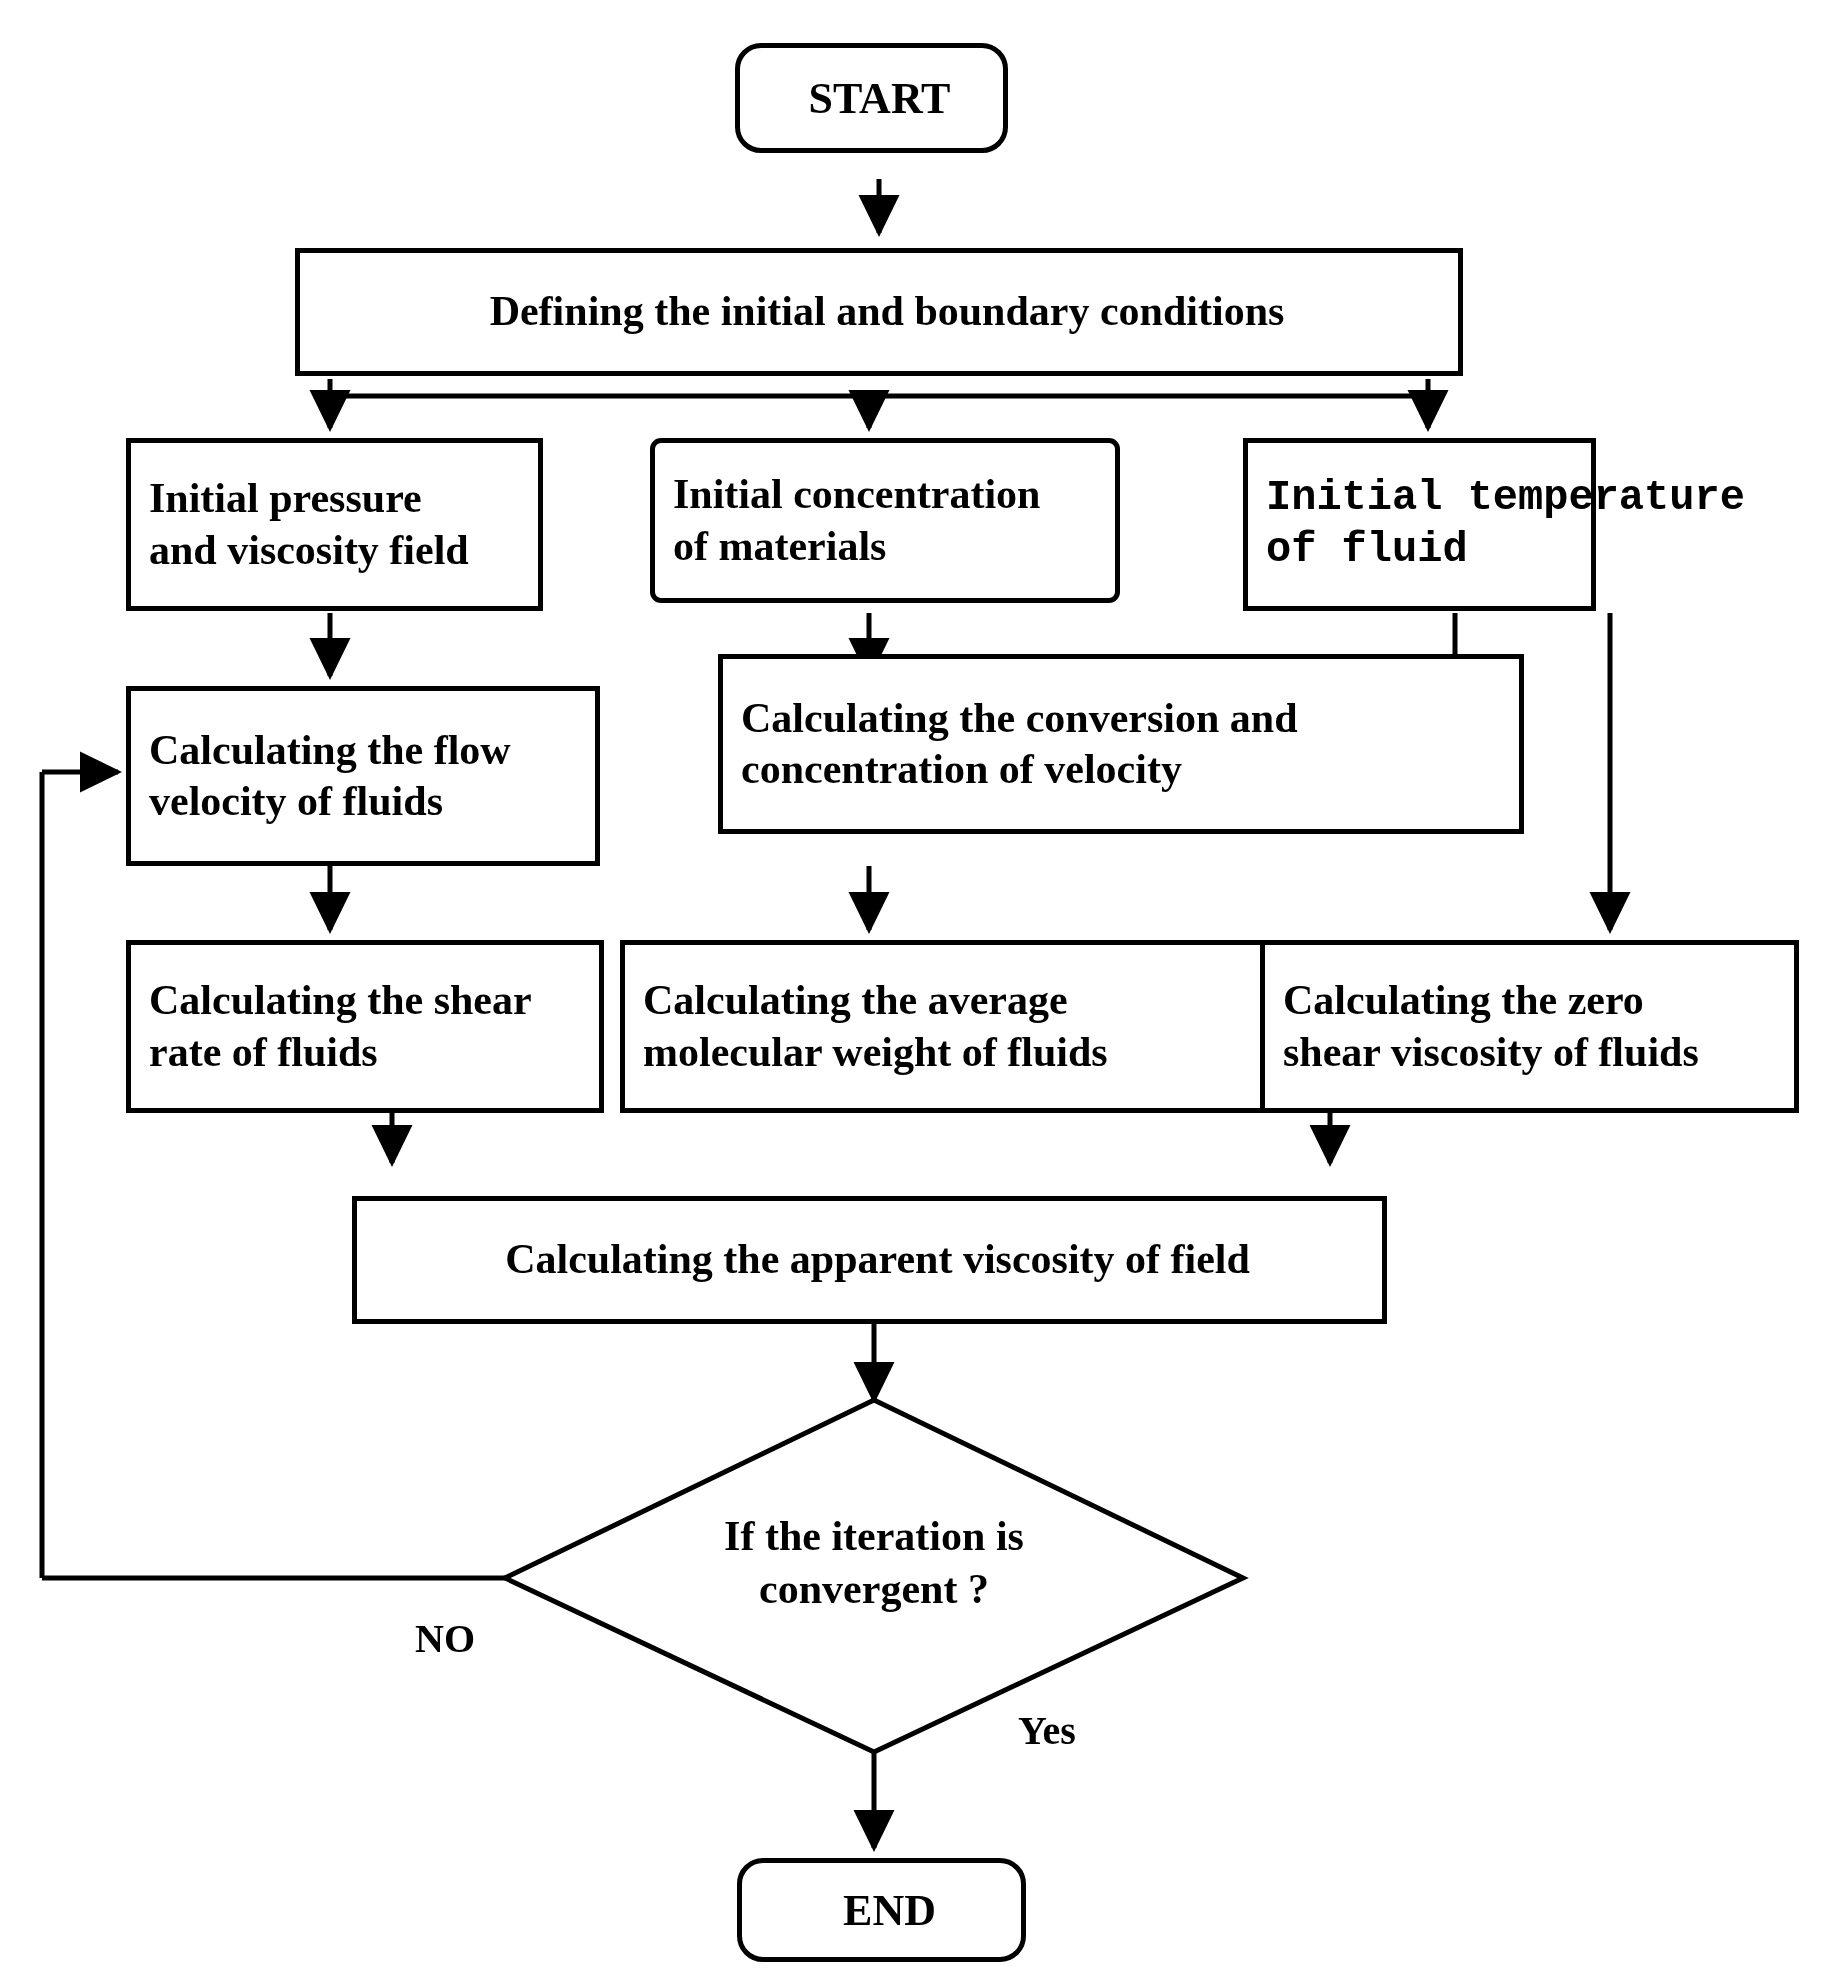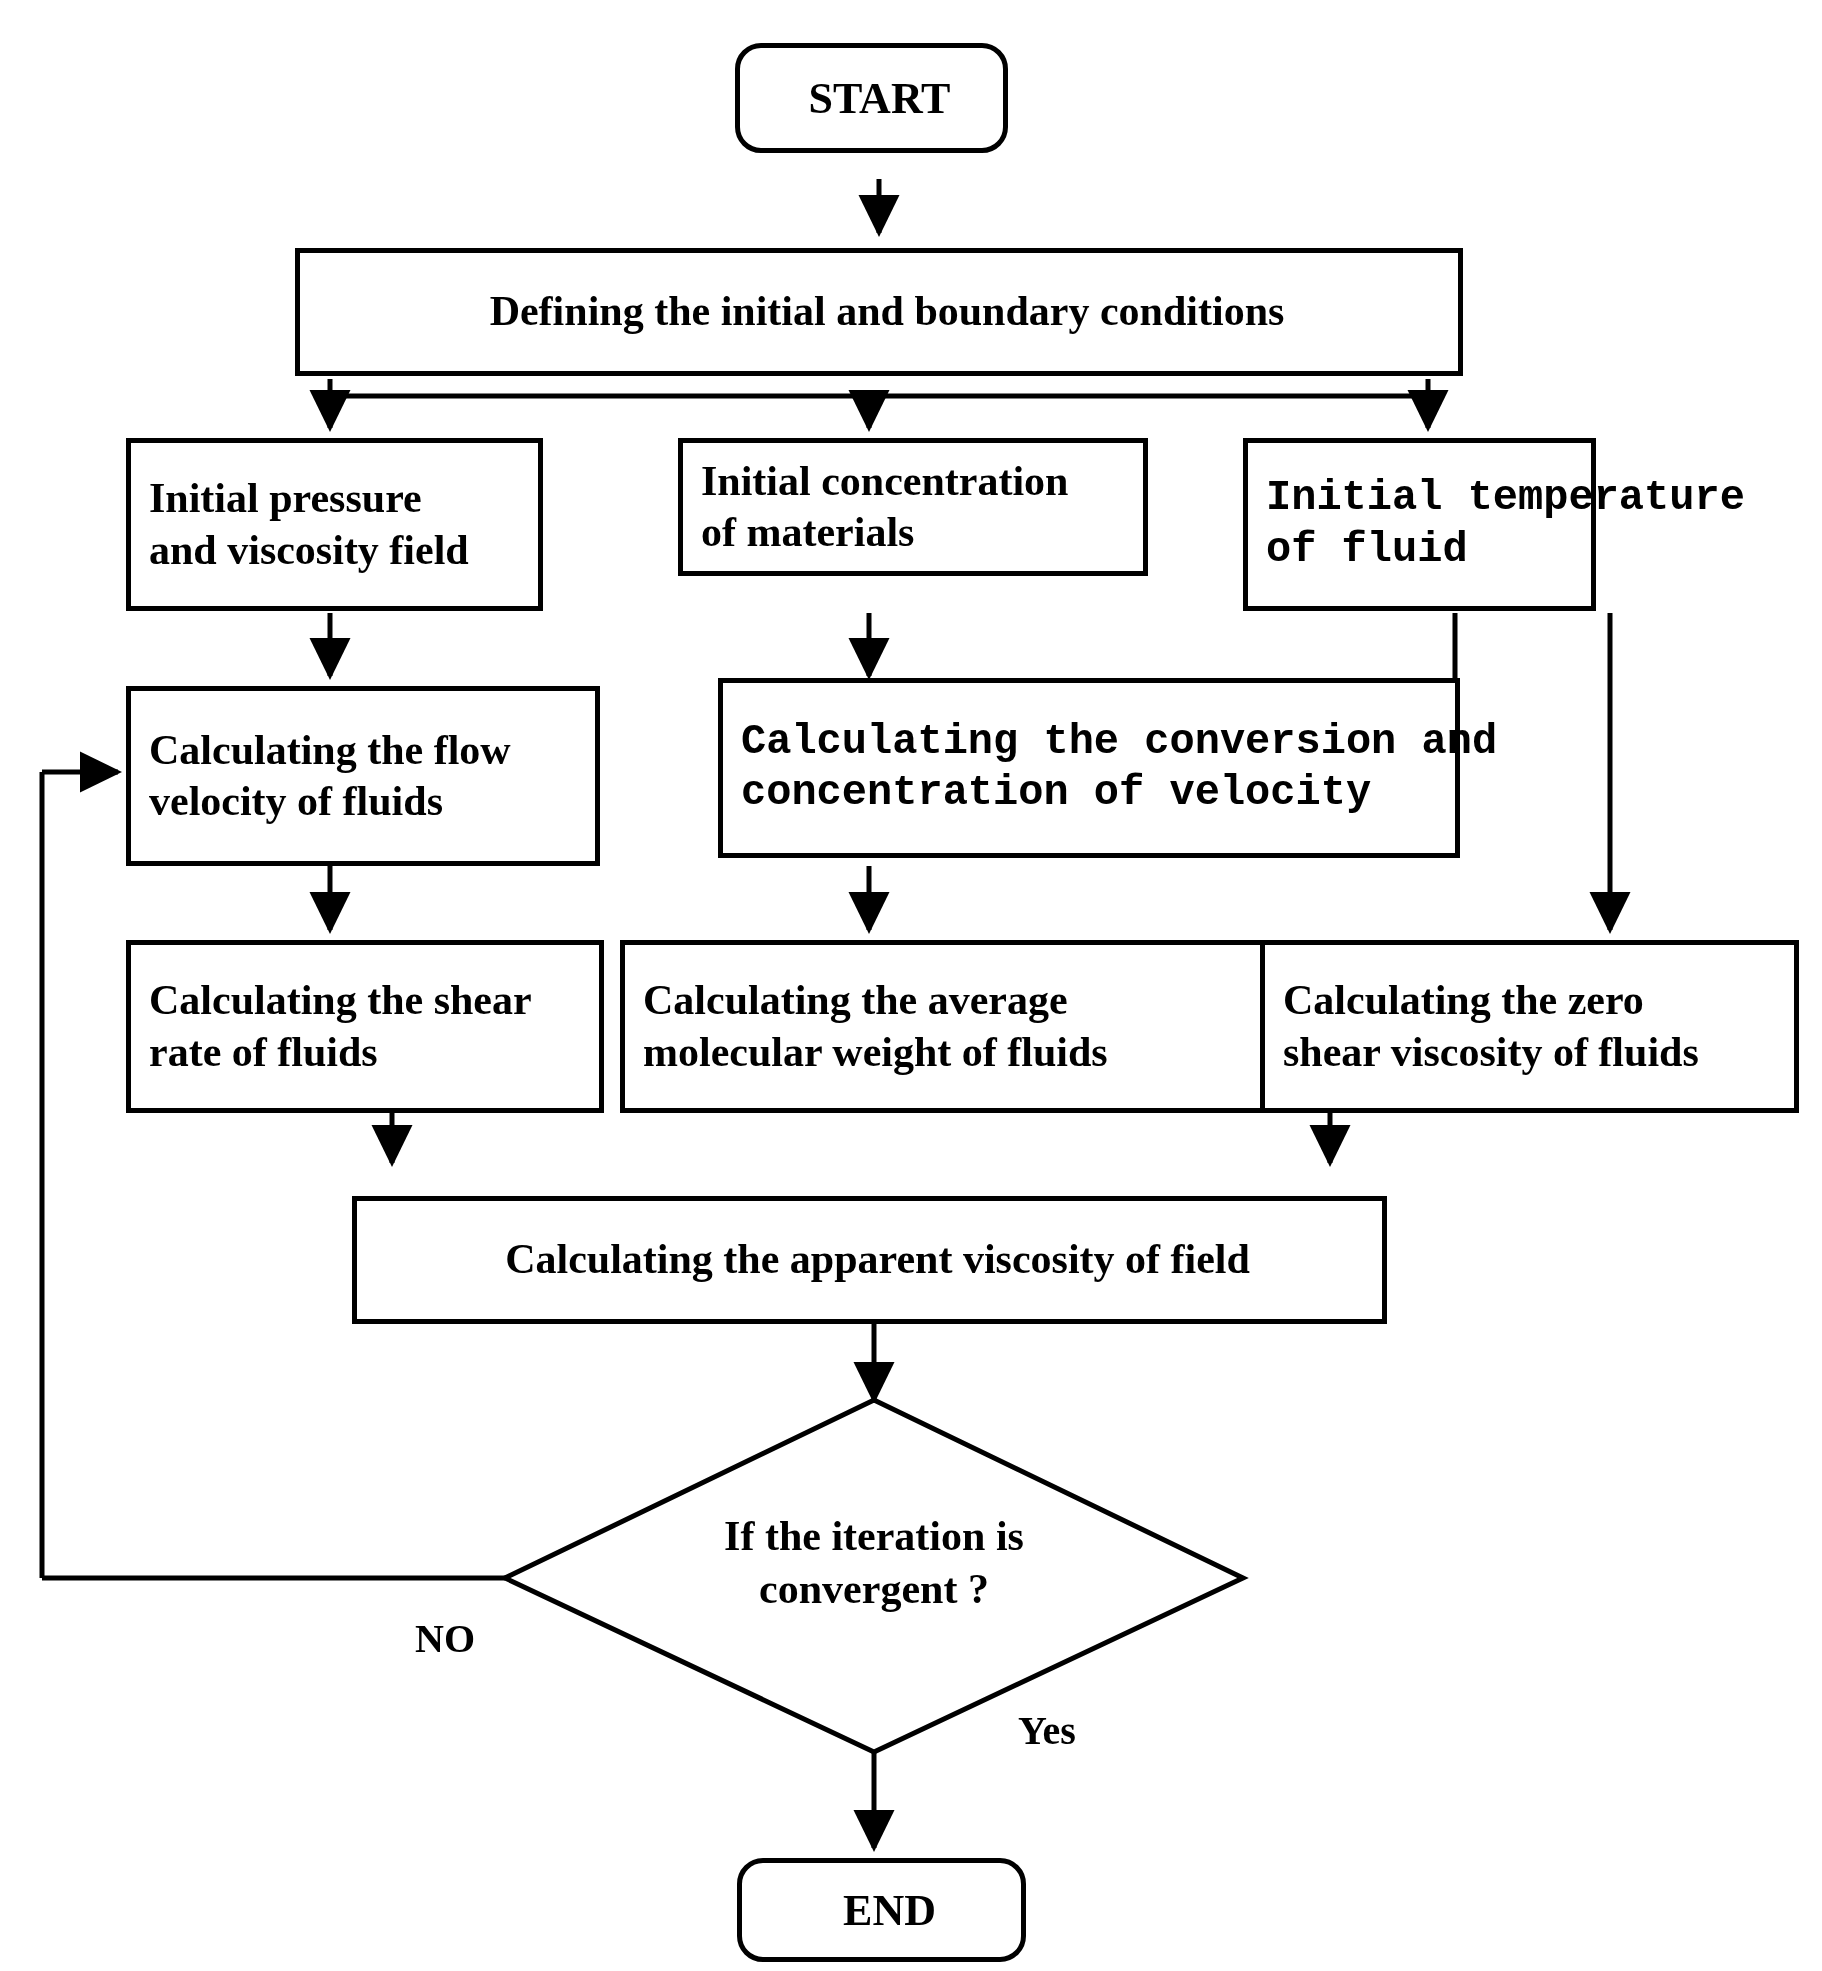--- a/index.html
+++ b/index.html
@@ -132,36 +132,36 @@
 
   <div class="node proc left-txt" style="left:126px; top:438px; width:417px; height:173px;">
     <span class="ln">Initial pressure</span>
     <span class="ln">and viscosity field</span>
   </div>
 
   <div class="node proc center-txt" style="left:295px; top:248px; width:1168px; height:128px;">
     <span class="ln">Defining the initial and boundary conditions</span>
   </div>
 
-  <div class="node proc left-txt" style="left:678px; top:438px; width:470px; height:138px;">
+  <div class="node proc left-txt" style="left:650px; top:438px; width:470px; height:165px;border-radius:11px;">
     <span class="ln">Initial concentration</span>
     <span class="ln">of materials</span>
   </div>
 
   <div class="node proc left-txt" style="left:1243px; top:438px; width:353px; height:173px;font-family:Liberation Mono, monospace;">
     <span class="ln">Initial temperature</span>
     <span class="ln">of fluid</span>
   </div>
 
   <div class="node proc left-txt" style="left:126px; top:686px; width:474px; height:180px;">
     <span class="ln">Calculating the flow</span>
     <span class="ln">velocity of fluids</span>
   </div>
 
-  <div class="node proc left-txt" style="left:718px; top:678px; width:742px; height:180px;font-family:Liberation Mono, monospace;">
+  <div class="node proc left-txt" style="left:718px; top:654px; width:806px; height:180px;">
     <span class="ln">Calculating the conversion and</span>
     <span class="ln">concentration of velocity</span>
   </div>
 
   <div class="node proc left-txt" style="left:126px; top:940px; width:478px; height:173px;">
     <span class="ln">Calculating the shear</span>
     <span class="ln">rate of fluids</span>
   </div>
 
   <div class="node proc left-txt" style="left:620px; top:940px; width:696px; height:173px;">

